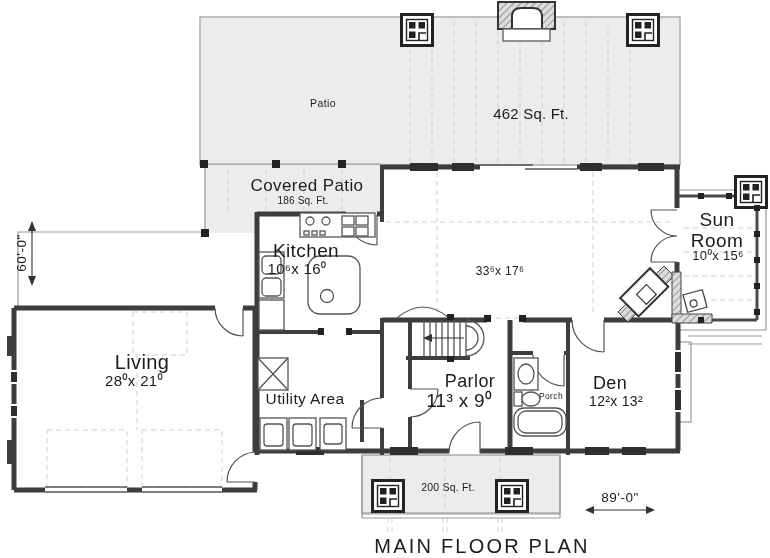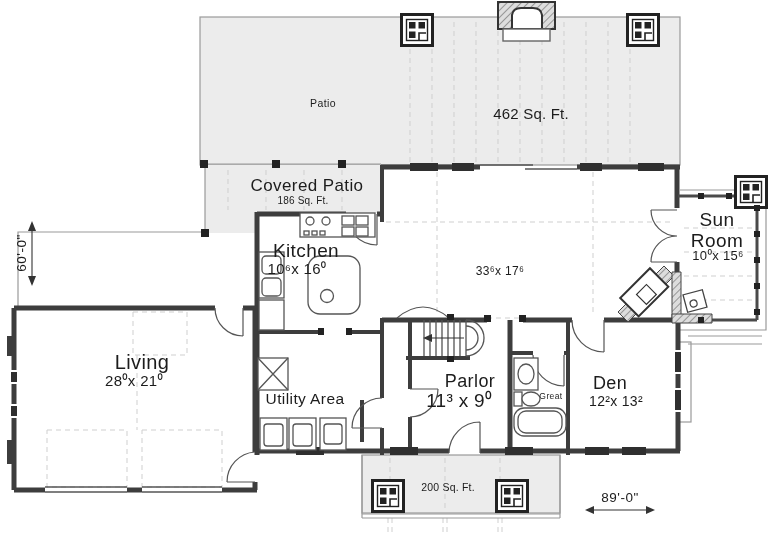--- a/index.html
+++ b/index.html
@@ -279,23 +279,24 @@
   <div class="lbl dims" style="left:718px;top:256px;font-size:13px">10⁰x 15⁶</div>
 
   <div class="lbl room-lg" style="left:142px;top:362px">Living</div>
   <div class="lbl dims" style="left:134px;top:381px;font-size:15px">28⁰x 21⁰</div>
 
   <div class="lbl room-sm" style="left:305px;top:399px;font-size:15.5px">Utility Area</div>
 
   <div class="lbl room-md" style="left:470px;top:381px;font-size:18px">Parlor</div>
   <div class="lbl dims" style="left:459px;top:401px;font-size:19px">11³ x 9⁰</div>
 
-  <div class="lbl tiny" style="left:551px;top:397px">Great</div>
+  <div class="lbl tiny" style="left:551px;top:397px">Porch</div>
 
   <div class="lbl room-md" style="left:610px;top:383px;font-size:18px">Den</div>
   <div class="lbl dims" style="left:616px;top:402px">12²x 13²</div>
 
   <div class="lbl sqft" style="left:448px;top:488px;font-size:10.5px">200 Sq. Ft.</div>
 
   <div class="lbl dim-lbl" id="lbl-dim60" style="left:22px;top:253px">60'-0"</div>
   <div class="lbl dim-lbl" style="left:620px;top:498px">89'-0"</div>
+  <div class="lbl" id="lbl-title" style="left:482px;top:546px">MAIN FLOOR PLAN</div>
 
 </div>
 
 </body></html>

